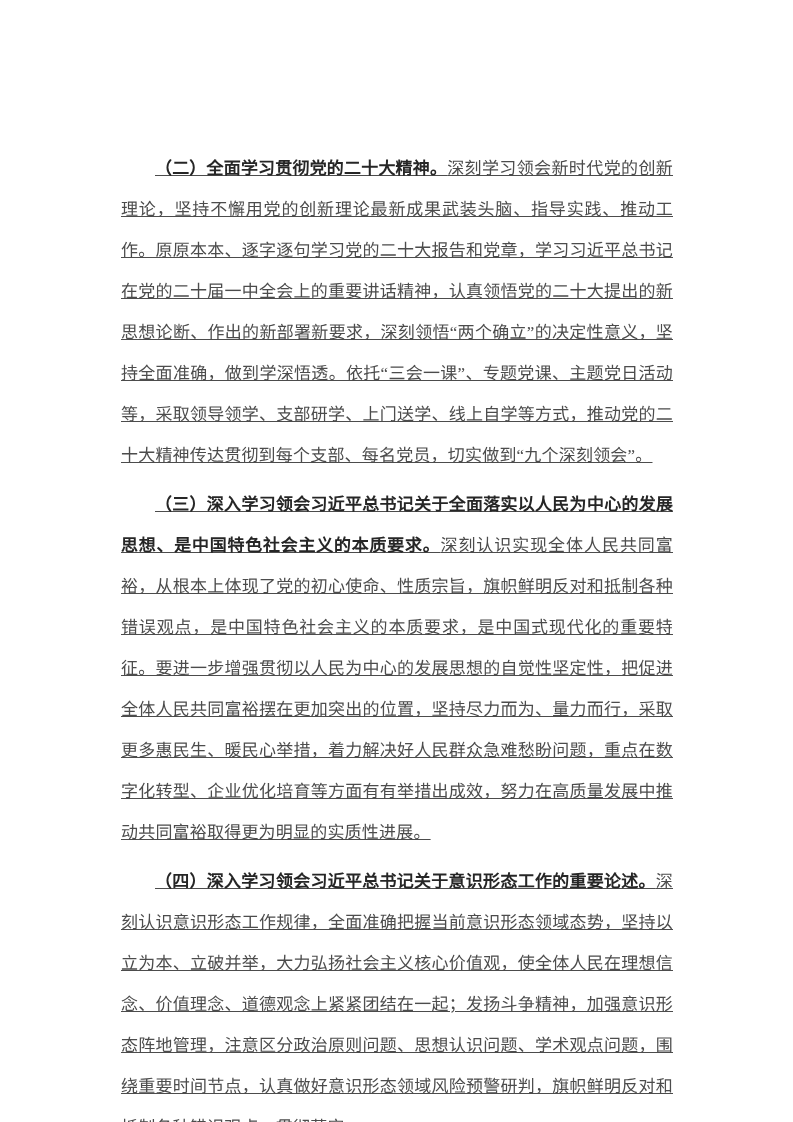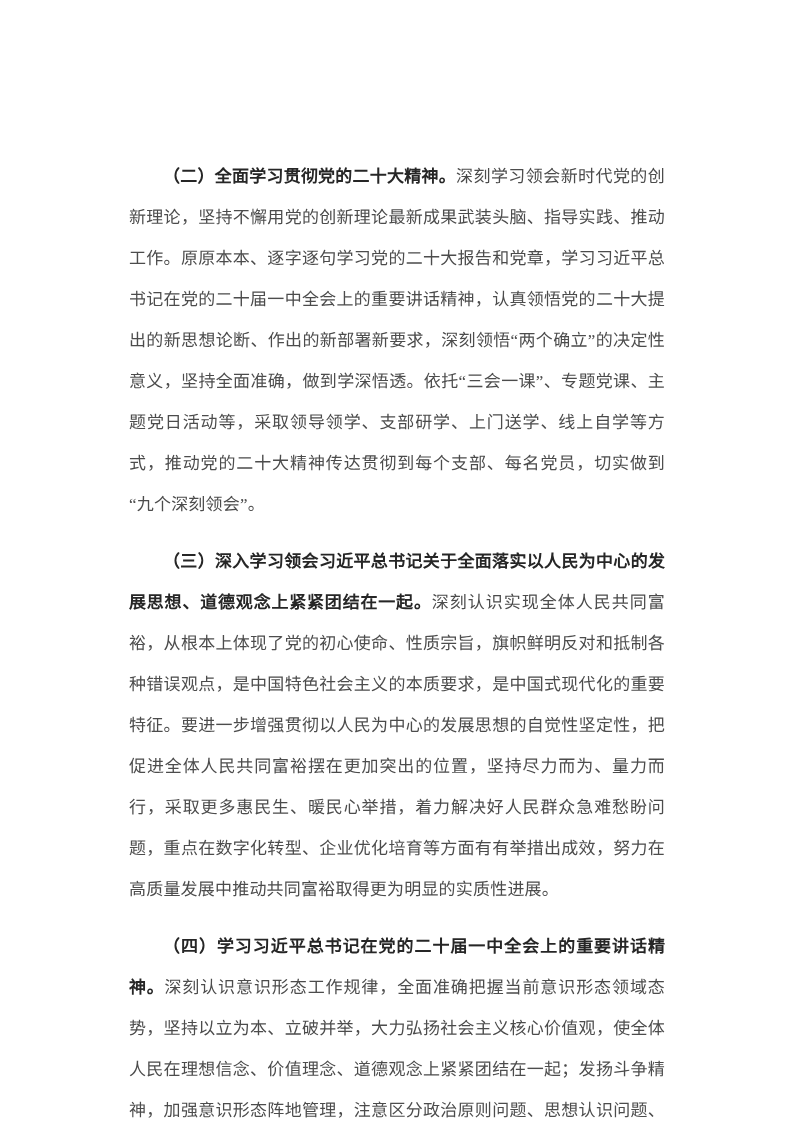--- a/index.html
+++ b/index.html
@@ -20,31 +20,32 @@
   }
 
   .text-block {
     position: absolute;
     left: 113px;
     top: 140px;
     width: 568px;
   }
 
   .para {
-    margin: 16px;
+    margin: 8px;
     padding: 0;
     text-indent: 2em;
     font-family: "Liberation Serif", "DejaVu Serif", serif;
     font-size: 17px;
     line-height: 41px;
     color: #4c4c4c;
     text-align: justify;
     text-justify: inter-ideograph;
     letter-spacing: 0.2px;
     word-break: break-all;
+    text-decoration: underline;
   }
 
   .para + .para {
     margin-top: 0;
   }
 
   .lead {
     font-family: "DejaVu Sans", "Liberation Sans", sans-serif;
     font-weight: bold;
     color: #262626;
@@ -52,18 +53,18 @@
   }
 </style>
 </head>
 <body>
 
 <div class="page">
   <div class="text-block">
 
     <p class="para"><span class="lead">（二）全面学习贯彻党的二十大精神。</span><span>深刻学习领会新时代党的创新理论，坚持不懈用党的创新理论最新成果武装头脑、指导实践、推动工作。原原本本、逐字逐句学习党的二十大报告和党章，学习习近平总书记在党的二十届一中全会上的重要讲话精神，认真领悟党的二十大提出的新思想论断、作出的新部署新要求，深刻领悟“两个确立”的决定性意义，坚持全面准确，做到学深悟透。依托“三会一课”、专题党课、主题党日活动等，采取领导领学、支部研学、上门送学、线上自学等方式，推动党的二十大精神传达贯彻到每个支部、每名党员，切实做到“九个深刻领会”。</span></p>
 
-    <p class="para"><span class="lead">（三）深入学习领会习近平总书记关于全面落实以人民为中心的发展思想、道德观念上紧紧团结在一起。</span><span>深刻认识实现全体人民共同富裕，从根本上体现了党的初心使命、性质宗旨，旗帜鲜明反对和抵制各种错误观点，是中国特色社会主义的本质要求，是中国式现代化的重要特征。要进一步增强贯彻以人民为中心的发展思想的自觉性坚定性，把促进全体人民共同富裕摆在更加突出的位置，坚持尽力而为、量力而行，采取更多惠民生、暖民心举措，着力解决好人民群众急难愁盼问题，重点在数字化转型、企业优化培育等方面有有举措出成效，努力在高质量发展中推动共同富裕取得更为明显的实质性进展。</span></p>
+    <p class="para"><span class="lead">（三）深入学习领会习近平总书记关于全面落实以人民为中心的发展思想、是中国特色社会主义的本质要求。</span><span>深刻认识实现全体人民共同富裕，从根本上体现了党的初心使命、性质宗旨，旗帜鲜明反对和抵制各种错误观点，是中国特色社会主义的本质要求，是中国式现代化的重要特征。要进一步增强贯彻以人民为中心的发展思想的自觉性坚定性，把促进全体人民共同富裕摆在更加突出的位置，坚持尽力而为、量力而行，采取更多惠民生、暖民心举措，着力解决好人民群众急难愁盼问题，重点在数字化转型、企业优化培育等方面有有举措出成效，努力在高质量发展中推动共同富裕取得更为明显的实质性进展。</span></p>
 
-    <p class="para"><span class="lead">（四）学习习近平总书记在党的二十届一中全会上的重要讲话精神。</span><span>深刻认识意识形态工作规律，全面准确把握当前意识形态领域态势，坚持以立为本、立破并举，大力弘扬社会主义核心价值观，使全体人民在理想信念、价值理念、道德观念上紧紧团结在一起；发扬斗争精神，加强意识形态阵地管理，注意区分政治原则问题、思想认识问题、学术观点问题，围绕重要时间节点，认真做好意识形态领域风险预警研判，旗帜鲜明反对和抵制各种错误观点；贯彻落实</span></p>
+    <p class="para"><span class="lead">（四）深入学习领会习近平总书记关于意识形态工作的重要论述。</span><span>深刻认识意识形态工作规律，全面准确把握当前意识形态领域态势，坚持以立为本、立破并举，大力弘扬社会主义核心价值观，使全体人民在理想信念、价值理念、道德观念上紧紧团结在一起；发扬斗争精神，加强意识形态阵地管理，注意区分政治原则问题、思想认识问题、学术观点问题，围绕重要时间节点，认真做好意识形态领域风险预警研判，旗帜鲜明反对和抵制各种错误观点；贯彻落实</span></p>
 
   </div>
 </div>
 
 </body></html>

